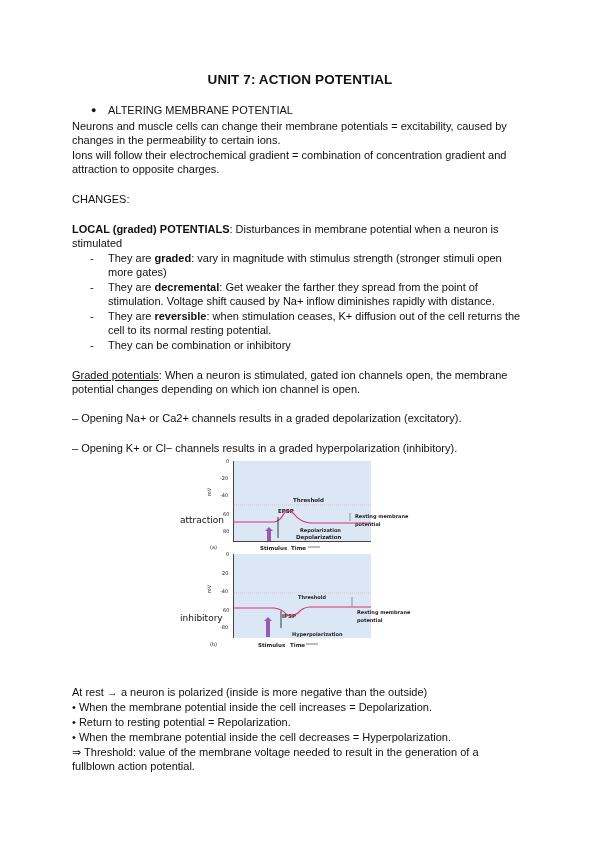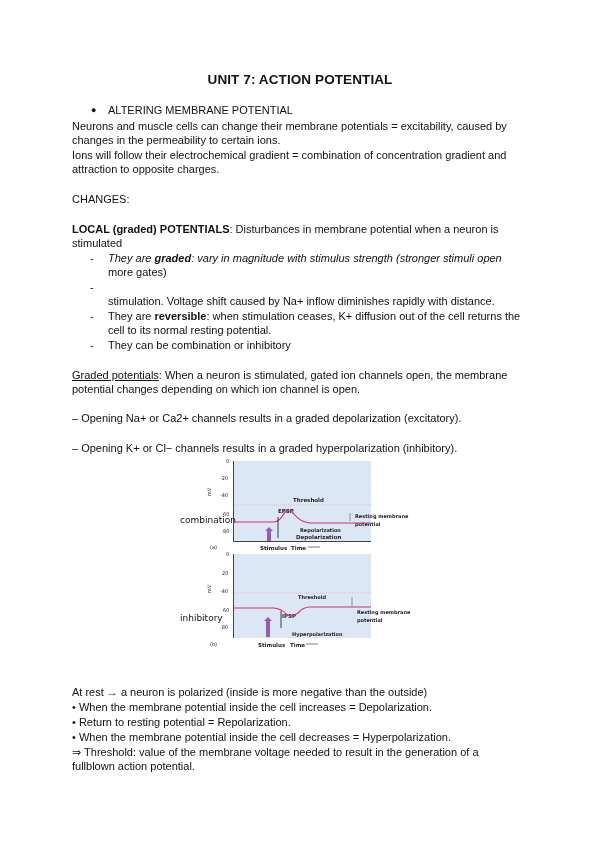--- a/index.html
+++ b/index.html
@@ -39,24 +39,25 @@
   <div class="ln" style="top:162px;">attraction to opposite charges.</div>
 
   <div class="ln" style="top:192px;">CHANGES:</div>
 
   <div class="ln" style="top:222px;">
     <b>LOCAL (graded) POTENTIALS</b><span>: Disturbances in membrane potential when a neuron is</span>
   </div>
   <div class="ln" style="top:236px;">stimulated</div>
 
   <span class="dash" style="top:251px;">-</span>
-  <div class="ln ind" style="top:251px;font-style:italic;"><span>They are </span><b>graded</b><span>: vary in magnitude with stimulus strength (stronger stimuli open</span></div>
+  <div class="ln ind" style="top:251px;"><span>They are </span><b>graded</b><span>: vary in magnitude with stimulus strength (stronger stimuli open</span></div>
   <div class="ln ind" style="top:265px;">more gates)</div>
 
   <span class="dash" style="top:280px;">-</span>
+  <div class="ln ind" style="top:280px;"><span>They are </span><b>decremental</b><span>: Get weaker the farther they spread from the point of</span></div>
   <div class="ln ind" style="top:294px;">stimulation. Voltage shift caused by Na+ inflow diminishes rapidly with distance.</div>
 
   <span class="dash" style="top:309px;">-</span>
   <div class="ln ind" style="top:309px;"><span>They are </span><b>reversible</b><span>: when stimulation ceases, K+ diffusion out of the cell returns the</span></div>
   <div class="ln ind" style="top:323px;">cell to its normal resting potential.</div>
 
   <span class="dash" style="top:338px;">-</span>
   <div class="ln ind" style="top:338px;">They can be combination or inhibitory</div>
 
   <div class="ln" style="top:382px;">potential changes depending on which ion channel is open.</div>
@@ -68,21 +69,21 @@
 
     <div class="panel" style="left:63px; top:6px; width:138px; height:80px;"></div>
     <div class="axis" style="left:63px; top:6px; height:80px;"></div>
     <div style="position:absolute; left:63px; top:86px; width:138px; height:1px; background:#444;"></div>
     <div class="tick" style="left:56px; top:3px;">0</div>
     <div class="tick" style="left:50px; top:20px;">-20</div>
     <div class="tick" style="left:50px; top:37px;">-40</div>
     <div class="tick" style="left:53px; top:56px;">60</div>
     <div class="tick" style="left:53px; top:73px;">80</div>
     <div class="mv" style="left:35px; top:34px;">mV</div>
-    <div class="lbl-side" style="left:10px; top:60px;">combination</div>
+    <div class="lbl-side" style="left:10px; top:60px;">attraction</div>
     <div class="tick" style="left:40px; top:89px;">(a)</div>
     <div class="small" style="left:123px; top:42px;">Threshold</div>
     <div class="small" style="left:108px; top:53px;">EPSP</div>
     <div class="small" style="left:185px; top:58px; font-size:5px;">Resting membrane</div>
     <div class="small" style="left:185px; top:66px; font-size:5px;">potential</div>
     <div class="small" style="left:130px; top:72px; font-size:5px;">Repolarization</div>
     <div class="small" style="left:126px; top:79px;">Depolarization</div>
     <div class="small" style="left:90px; top:90px;">Stimulus</div>
     <div class="small" style="left:121px; top:90px;">Time</div>
 

